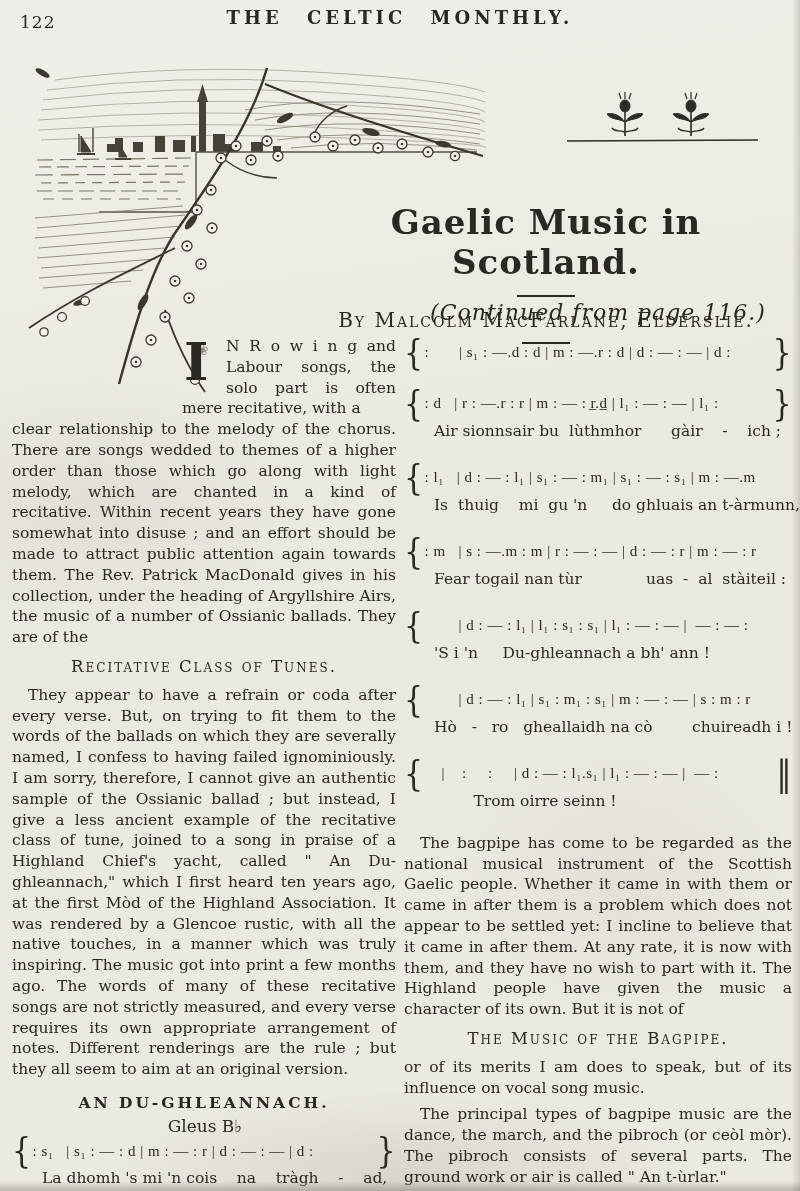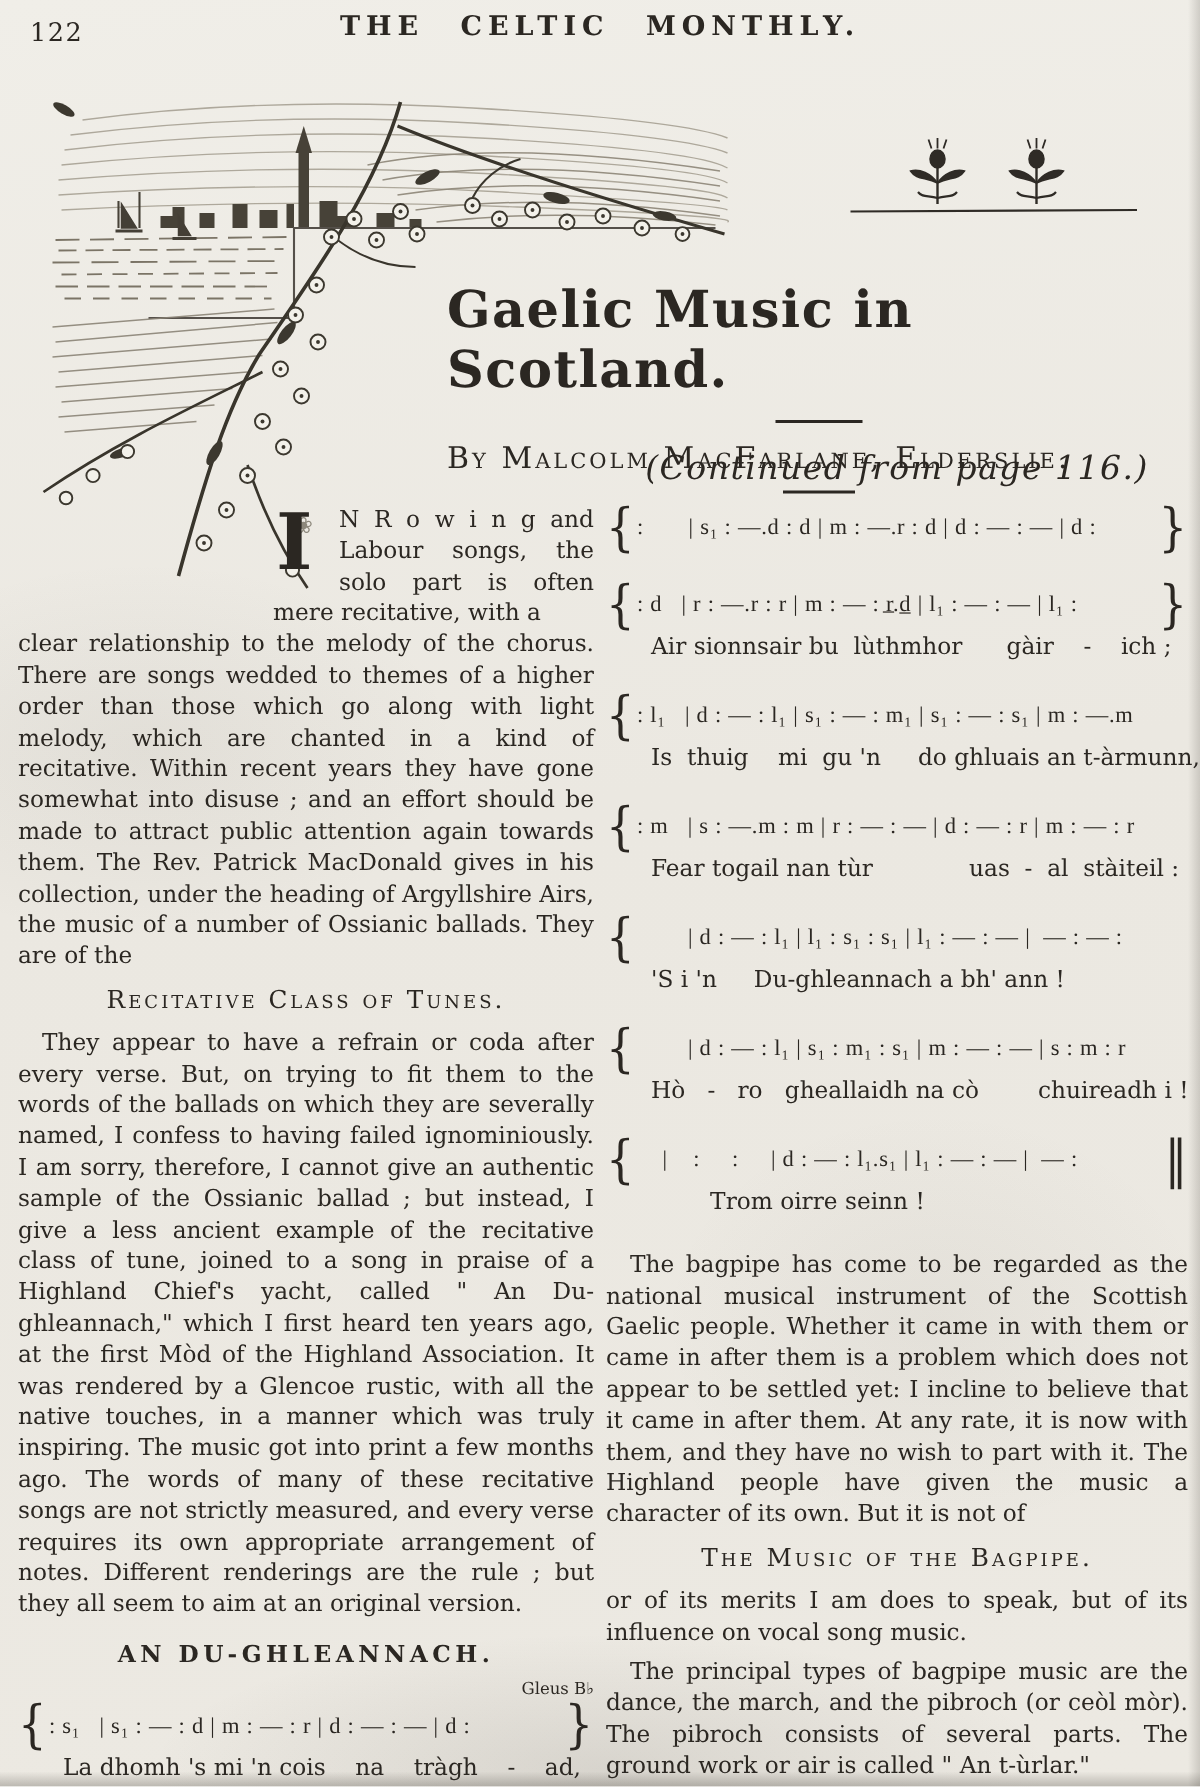--- a/index.html
+++ b/index.html
@@ -23,21 +23,21 @@
   .masthead{position:absolute;left:0;top:7px;width:100%;text-align:center;
     font-size:18px;font-weight:bold;letter-spacing:4px;word-spacing:14px;}
 
   
   .illus{position:absolute;left:15px;top:40px;width:480px;height:362px;}
 
   
   .thistles{position:absolute;left:565px;top:92px;width:195px;height:52px;}
 
   
-  .title-block{position:absolute;left:298px;top:187px;width:496px;}
+  .title-block{position:absolute;left:298px;top:202px;width:496px;text-align:center;}
   .article-title{font-size:34px;font-weight:bold;letter-spacing:1px;}
   .rule{height:2px;background:#2b2722;margin:10px auto 0 auto;}
   .rule.r1{width:58px;margin-top:13px;}
   .rule.r2{width:48px;margin-top:10px;}
   .byline{margin-top:11px;font-size:20px;font-variant:small-caps;letter-spacing:2px;}
 
   
   .col{position:absolute;font-size:15.5px;line-height:20.8px;text-align:justify;}
   .col-left{left:12px;top:336px;width:384px;}
   .col-right{left:404px;top:303px;width:388px;}
@@ -49,21 +49,21 @@
   .lead{margin-left:170px;width:214px;}
   .dropcap-wrap{float:left;position:relative;width:38px;height:58px;margin:2px 6px 0 0;}
   .dropcap{position:absolute;left:2px;top:-4px;font-size:52px;line-height:56px;font-weight:bold;}
   .dc-orn{position:absolute;left:14px;top:2px;font-size:15px;color:#8d887c;
     font-family:"DejaVu Sans",sans-serif;}
   .after-lead{clear:both;}
 
   .sect-heading{text-align:center;font-variant:small-caps;letter-spacing:2px;
     font-size:16.5px;margin:9px 0 7px 0;font-weight:normal;}
   .caps-heading{text-align:center;letter-spacing:3px;font-size:15.5px;margin:13px 0 2px 0;}
-  .keysig{font-size:11px;margin:2px 0 0 2px;text-align:right;}
+  .keysig{font-size:17px;margin:2px 0 0 2px;text-align:center;}
 
   
   .solfa-block{margin-bottom:13px;}
   .col-right .solfa-block{margin-bottom:21px;}
   .solfa{display:flex;align-items:center;white-space:pre;font-size:15px;
     letter-spacing:.5px;text-align:left;}
   .brace{font-size:30px;line-height:30px;font-weight:normal;transform:scaleY(1.15);
     flex:0 0 auto;}
   .brace.open{margin-right:1px;}
   .brace.close{margin-left:auto;}

